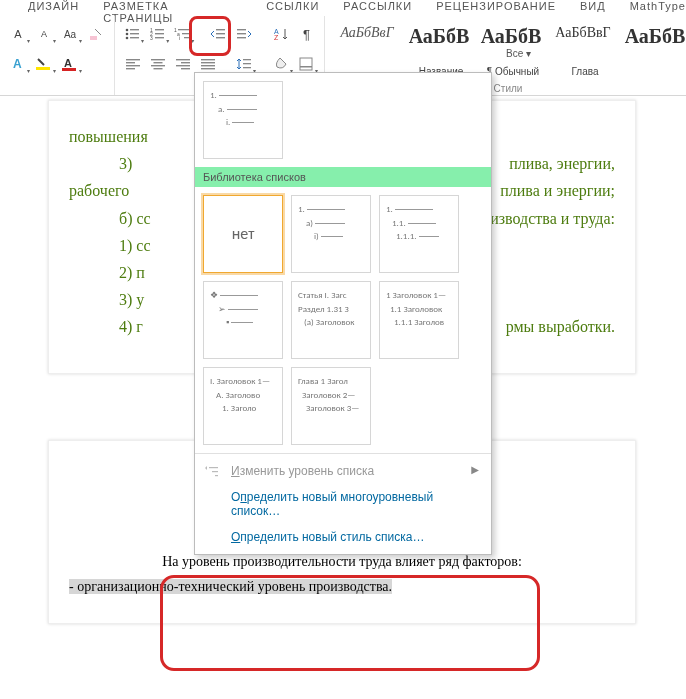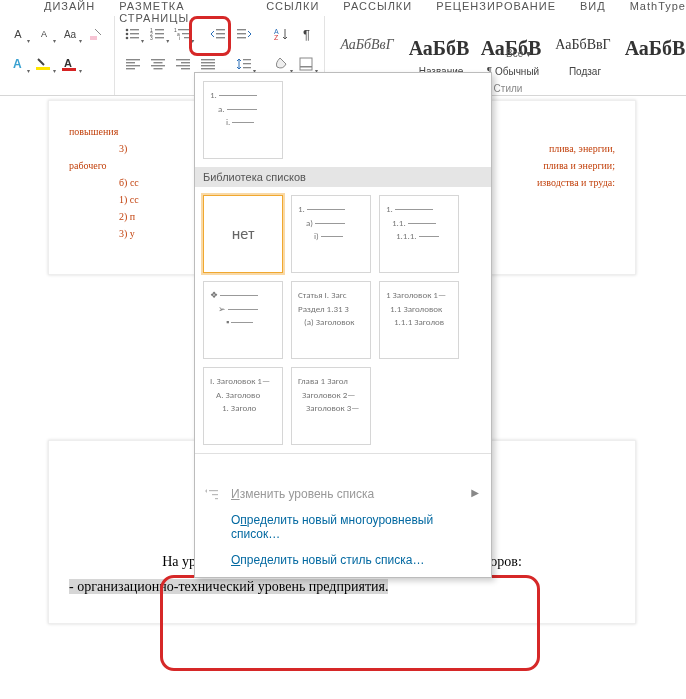--- a/index.html
+++ b/index.html
@@ -17,21 +17,20 @@
   
   .tabs {
     height: 16px;
     display: flex;
     padding-left: 28px;
     gap: 24px;
     color: #555;
     font-size: 11px;
     align-items: flex-start;
     letter-spacing: 1px;
-    margin-left: 16px;
   }
   .tab { cursor: pointer; }
 
   
   .ribbon {
     height: 80px;
     border-bottom: 1px solid #d6d6d6;
     display: flex;
     position: relative;
   }
@@ -59,21 +58,21 @@
   
   .styles-group { padding: 2px 0 0 6px; position: relative;}
   .style-row { display:flex; gap:0; }
   .style-card {
     width: 72px; height: 50px;
     border: 1px solid transparent;
     padding: 2px;
     text-align: center;
     line-height: 1.1;
   }
-  .style-sample { font-family: "Times New Roman", serif; font-size: 18px; color:#333; margin-top:16px;}
+  .style-sample { font-family: "Times New Roman", serif; font-size: 18px; color:#333; margin-top:4px;}
   .style-sample.small { font-size: 14px; font-style: italic; color:#555; font-family: Cambria, serif;}
   .styles-label {
     position: absolute;
     bottom: 1px; left: 0; right: 0;
     text-align: center;
     color: #888; font-size: 10px;
   }
 
   
   .red-ring {
@@ -115,49 +114,49 @@
     color: #777;
     position: relative;
     line-height: 1.5;
     font-family: Calibri, Arial, sans-serif;
   }
   .thumb.empty { color:#666; display:flex;align-items:center;justify-content:center; font-size:16px;}
   .thumb.sel { border: 1px solid #f0a830; outline: 2px solid #f9d9a6; }
   .thumb .ln { display:block; white-space: nowrap; overflow: hidden; }
   .thumb .gr { color:#777; display:inline-block; width:38px; border-bottom:1px solid #999; margin-left:2px; vertical-align: middle; height:1px;}
   .dd-section {
-    background: #e5e5e5;
+    background: #86efac;
     padding: 4px 8px;
     font-size: 11px;
     color: #555;
   }
   .menu-list { padding: 4px 0; }
   .menu-item {
     padding: 6px 14px 6px 36px;
     font-size: 12px;
     color: #0369a1;
     position: relative;
   }
-  .menu-item.disabled { color: #999; margin-top: 23px; }
+  .menu-item.disabled { color: #999; }
   .menu-item .arrow { position:absolute; right:12px; color:#888; font-size: 10px; }
   .menu-icon { position:absolute; left:10px; top:6px; width:16px;height:16px; }
 
   
   .doc-wrap {
     position: absolute;
     top: 100px;
     left: 48px;
     width: 588px;
     background: #fff;
     box-shadow: 0 0 3px rgba(0,0,0,.15);
     border: 1px solid #eee;
     padding: 22px 20px 32px 20px;
     font-family: "Times New Roman", serif;
-    font-size: 10px;
-    color: #c2410c;
+    font-size: 16px;
+    color: #4d7c0f;
     line-height: 1.7;
     z-index: 1;
   }
   .doc-wrap p { margin: 0; }
   .indent { padding-left: 50px; }
   
   .doc-wrap2 {
     position: absolute;
     top: 440px;
     left: 48px;
@@ -374,21 +373,21 @@
           <div class="style-sample" style="font-size:14px;">АаБбВвГ</div>
         </div>
       <div class="style-card">
           <div class="style-sample" style="font-size:20px;font-weight:bold;">АаБбВ</div>
         </div>
     </div>
     <div style="position:absolute; right:160px; top:32px; font-size:10px; color:#555;">Все ▾</div>
     <div class="style-row" style="position:absolute;top:50px;left:80px;">
       <span style="font-size:10px;color:#444;width:72px;text-align:center;display:inline-block;">Название</span>
       <span style="font-size:10px;color:#444;width:72px;text-align:center;display:inline-block;">¶ Обычный</span>
-      <span style="font-size:10px;color:#444;width:72px;text-align:center;display:inline-block;">Подзаг</span>
+      <span style="font-size:10px;color:#444;width:72px;text-align:center;display:inline-block;">Глава</span>
     </div>
     <div class="styles-label">Стили</div>
   </div>
 
   <div class="red-ring" style="left:189px; top:0px; width:42px; height:40px;"></div>
 </div>
 
 <div class="doc-wrap">
   <p><span>повышения</span></p>
   <p class="indent" style="display:flex;justify-content:space-between;">
@@ -399,25 +398,29 @@
       <span>рабочего</span>
       <span>плива и энергии;</span>
     </p>
   <p class="indent" style="display:flex;justify-content:space-between;gap:48px;">
       <span>б) сс</span>
       <span>изводства и труда:</span>
     </p>
   <p class="indent">1) сс</p>
   <p class="indent">2) п</p>
   <p class="indent">3) у</p>
+  <p class="indent" style="display:flex;justify-content:space-between;">
+      <span>4) г</span>
+      <span>рмы выработки.</span>
+    </p>
 </div>
 
 <div class="doc-wrap2">
   <p style="text-align:center">На уровень производительности труда влияет ряд факторов:</p>
-  <p><span class="sel-text">- организационно-технический уровень предприятия.</span></p>
+  <p><span class="sel-text">- организационно-технический уровень производства.</span></p>
 </div>
 <div class="red-outline2" style="left:160px; top:575px; width:380px; height:96px;"></div>
 
 <div class="dropdown">
   <div class="dd-grid">
     <div class="thumb">
       <span class="ln"><span>1.</span><span class="gr"></span></span>
       <span class="ln" style="padding-left:8px"><span>a.</span><span class="gr" style="width:30px"></span></span>
       <span class="ln" style="padding-left:16px"><span>i.</span><span class="gr" style="width:22px"></span></span>
     </div>

